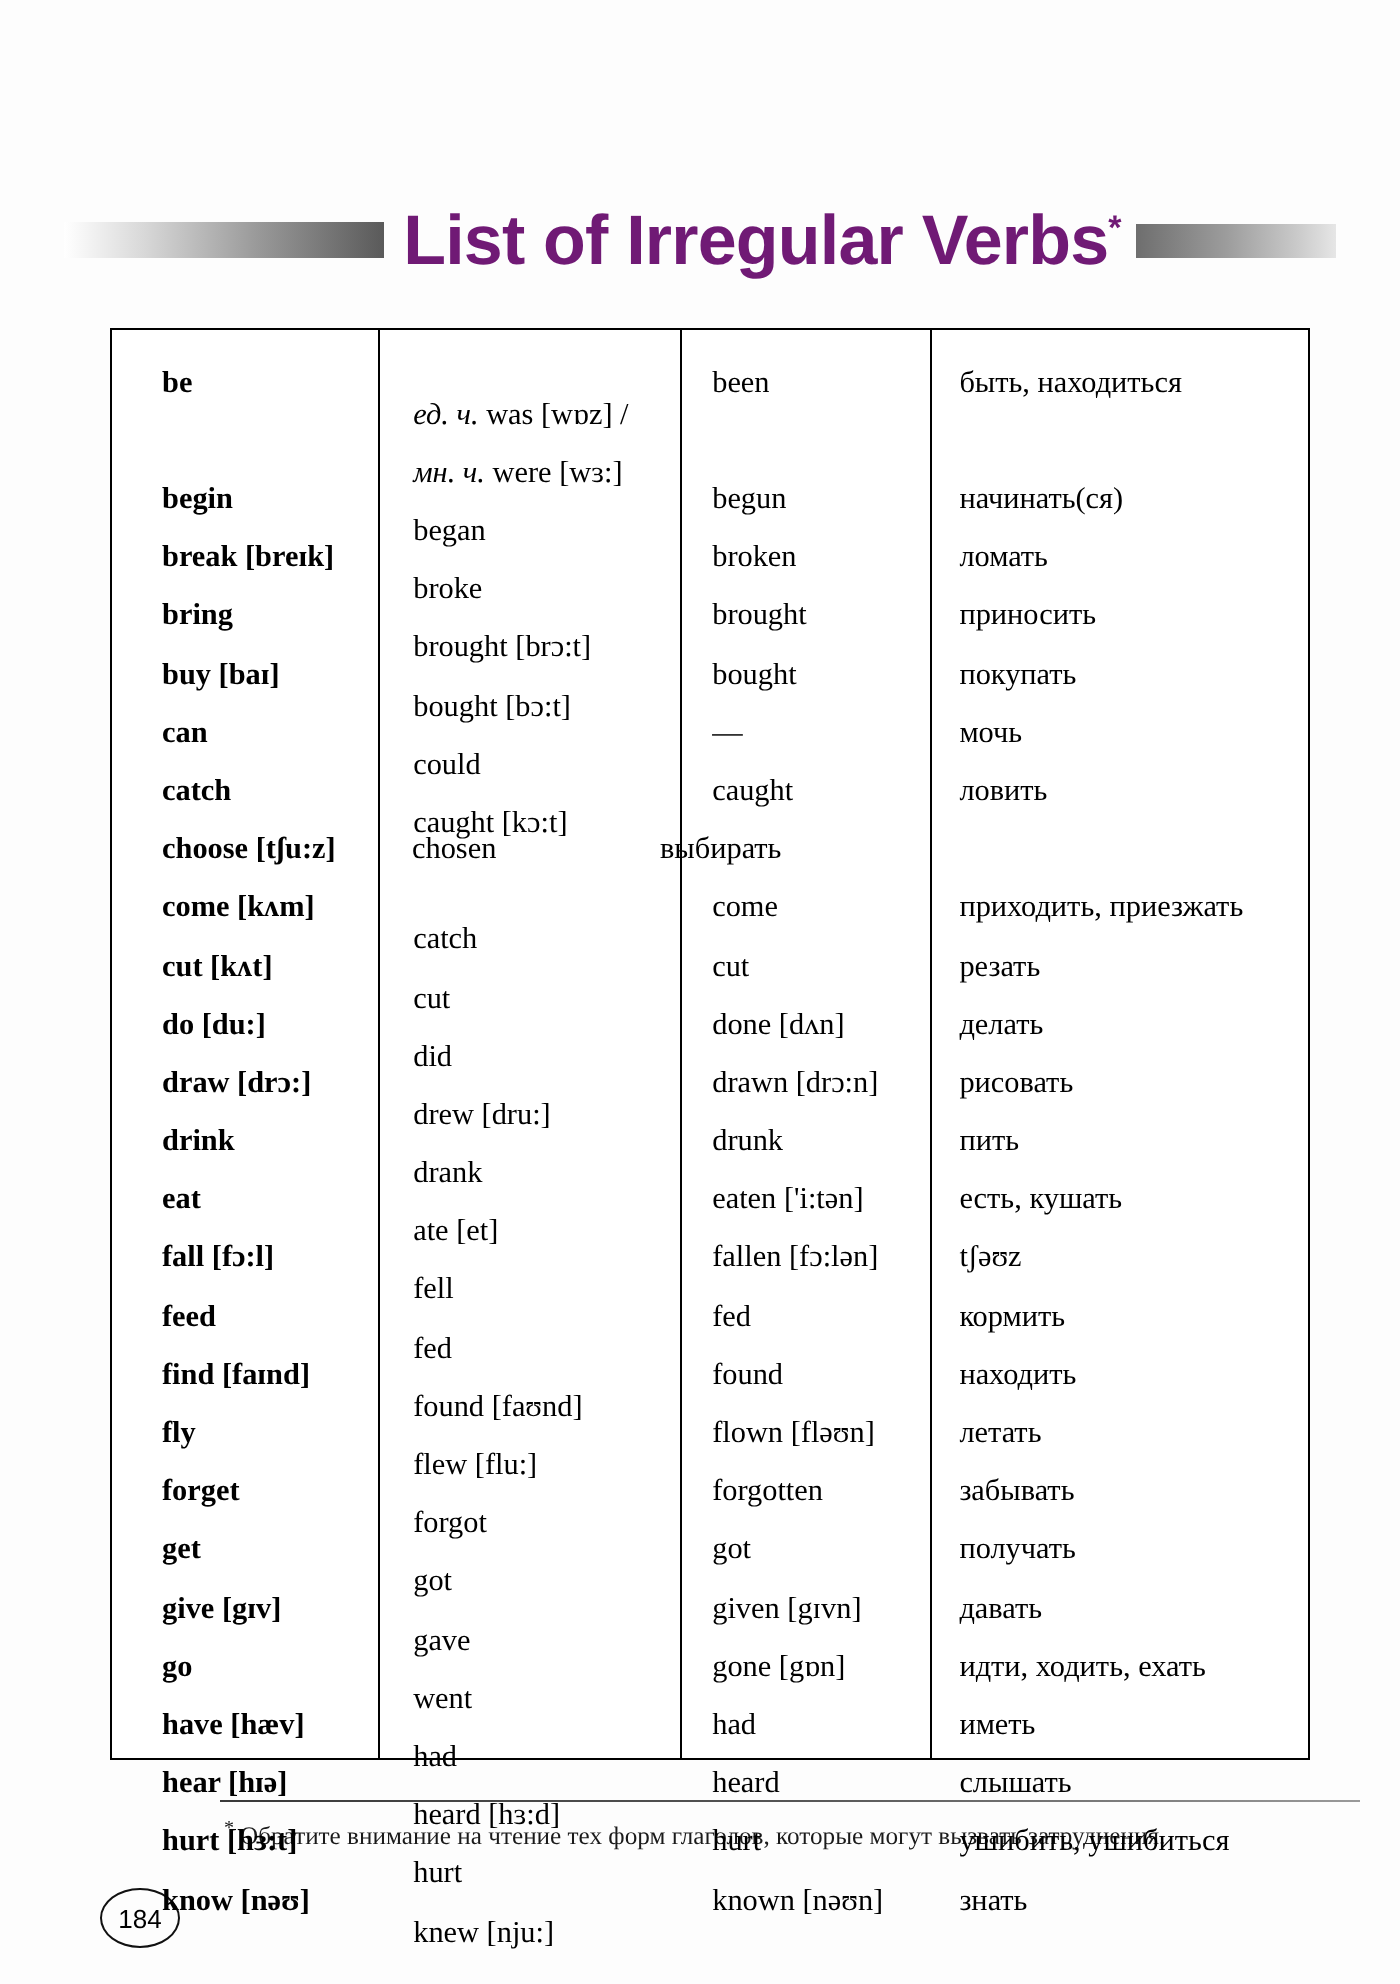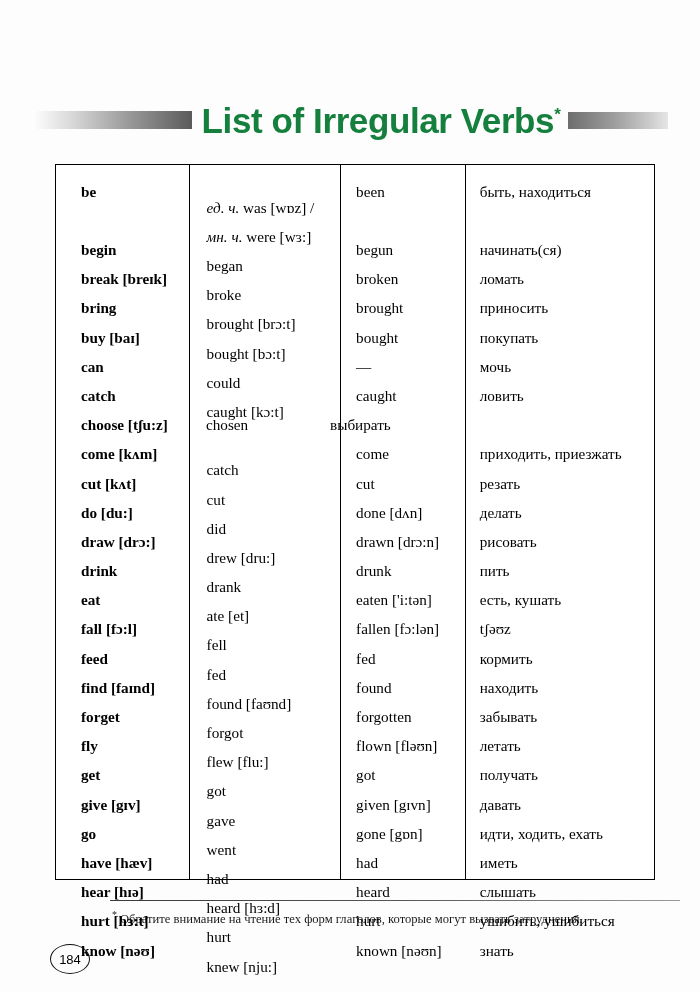--- a/index.html
+++ b/index.html
@@ -44,21 +44,21 @@
     height: 17px;
     margin-left: 8px;
     background: linear-gradient(to right, #6e6e6e 0%, #9c9c9c 45%, #c9c9c9 80%, #e6e6e6 100%);
   }
   .title {
     font-family: "Liberation Sans", "DejaVu Sans", sans-serif;
     font-weight: bold;
     font-size: 35px;
     letter-spacing: -0.4px;
     white-space: nowrap;
-    color: #15803d;
+    color: #701a75;
     line-height: 1;
     position: relative;
   }
   .title .asterisk {
     font-size: 17px;
     vertical-align: super;
     font-weight: bold;
   }
 
   
@@ -275,32 +275,32 @@
             <div class="cell c3"><span>fed</span></div>
             <div class="cell c4"><span>кормить</span></div>
           </div>
           <div class="row">
             <div class="cell c1"><span>find</span><span class="tr"> [faɪnd]</span></div>
             <div class="cell c2"><span>found</span><span class="tr"> [faʊnd]</span></div>
             <div class="cell c3"><span>found</span></div>
             <div class="cell c4"><span>находить</span></div>
           </div>
           <div class="row">
+            <div class="cell c1"><span>fly</span></div>
+            <div class="cell c2"><span>flew</span><span class="tr"> [flu:]</span></div>
+            <div class="cell c3"><span>flown</span><span class="tr"> [fləʊn]</span></div>
+            <div class="cell c4"><span>летать</span></div>
+          </div>
+          <div class="row">
             <div class="cell c1"><span>forget</span></div>
             <div class="cell c2"><span>forgot</span></div>
             <div class="cell c3"><span>forgotten</span></div>
             <div class="cell c4"><span>забывать</span></div>
           </div>
           <div class="row">
-            <div class="cell c1"><span>fly</span></div>
-            <div class="cell c2"><span>flew</span><span class="tr"> [flu:]</span></div>
-            <div class="cell c3"><span>flown</span><span class="tr"> [fləʊn]</span></div>
-            <div class="cell c4"><span>летать</span></div>
-          </div>
-          <div class="row">
             <div class="cell c1"><span>get</span></div>
             <div class="cell c2"><span>got</span></div>
             <div class="cell c3"><span>got</span></div>
             <div class="cell c4"><span>получать</span></div>
           </div>
           <div class="row">
             <div class="cell c1"><span>give</span><span class="tr"> [gɪv]</span></div>
             <div class="cell c2"><span>gave</span></div>
             <div class="cell c3"><span>given</span><span class="tr"> [gɪvn]</span></div>
             <div class="cell c4"><span>давать</span></div>

